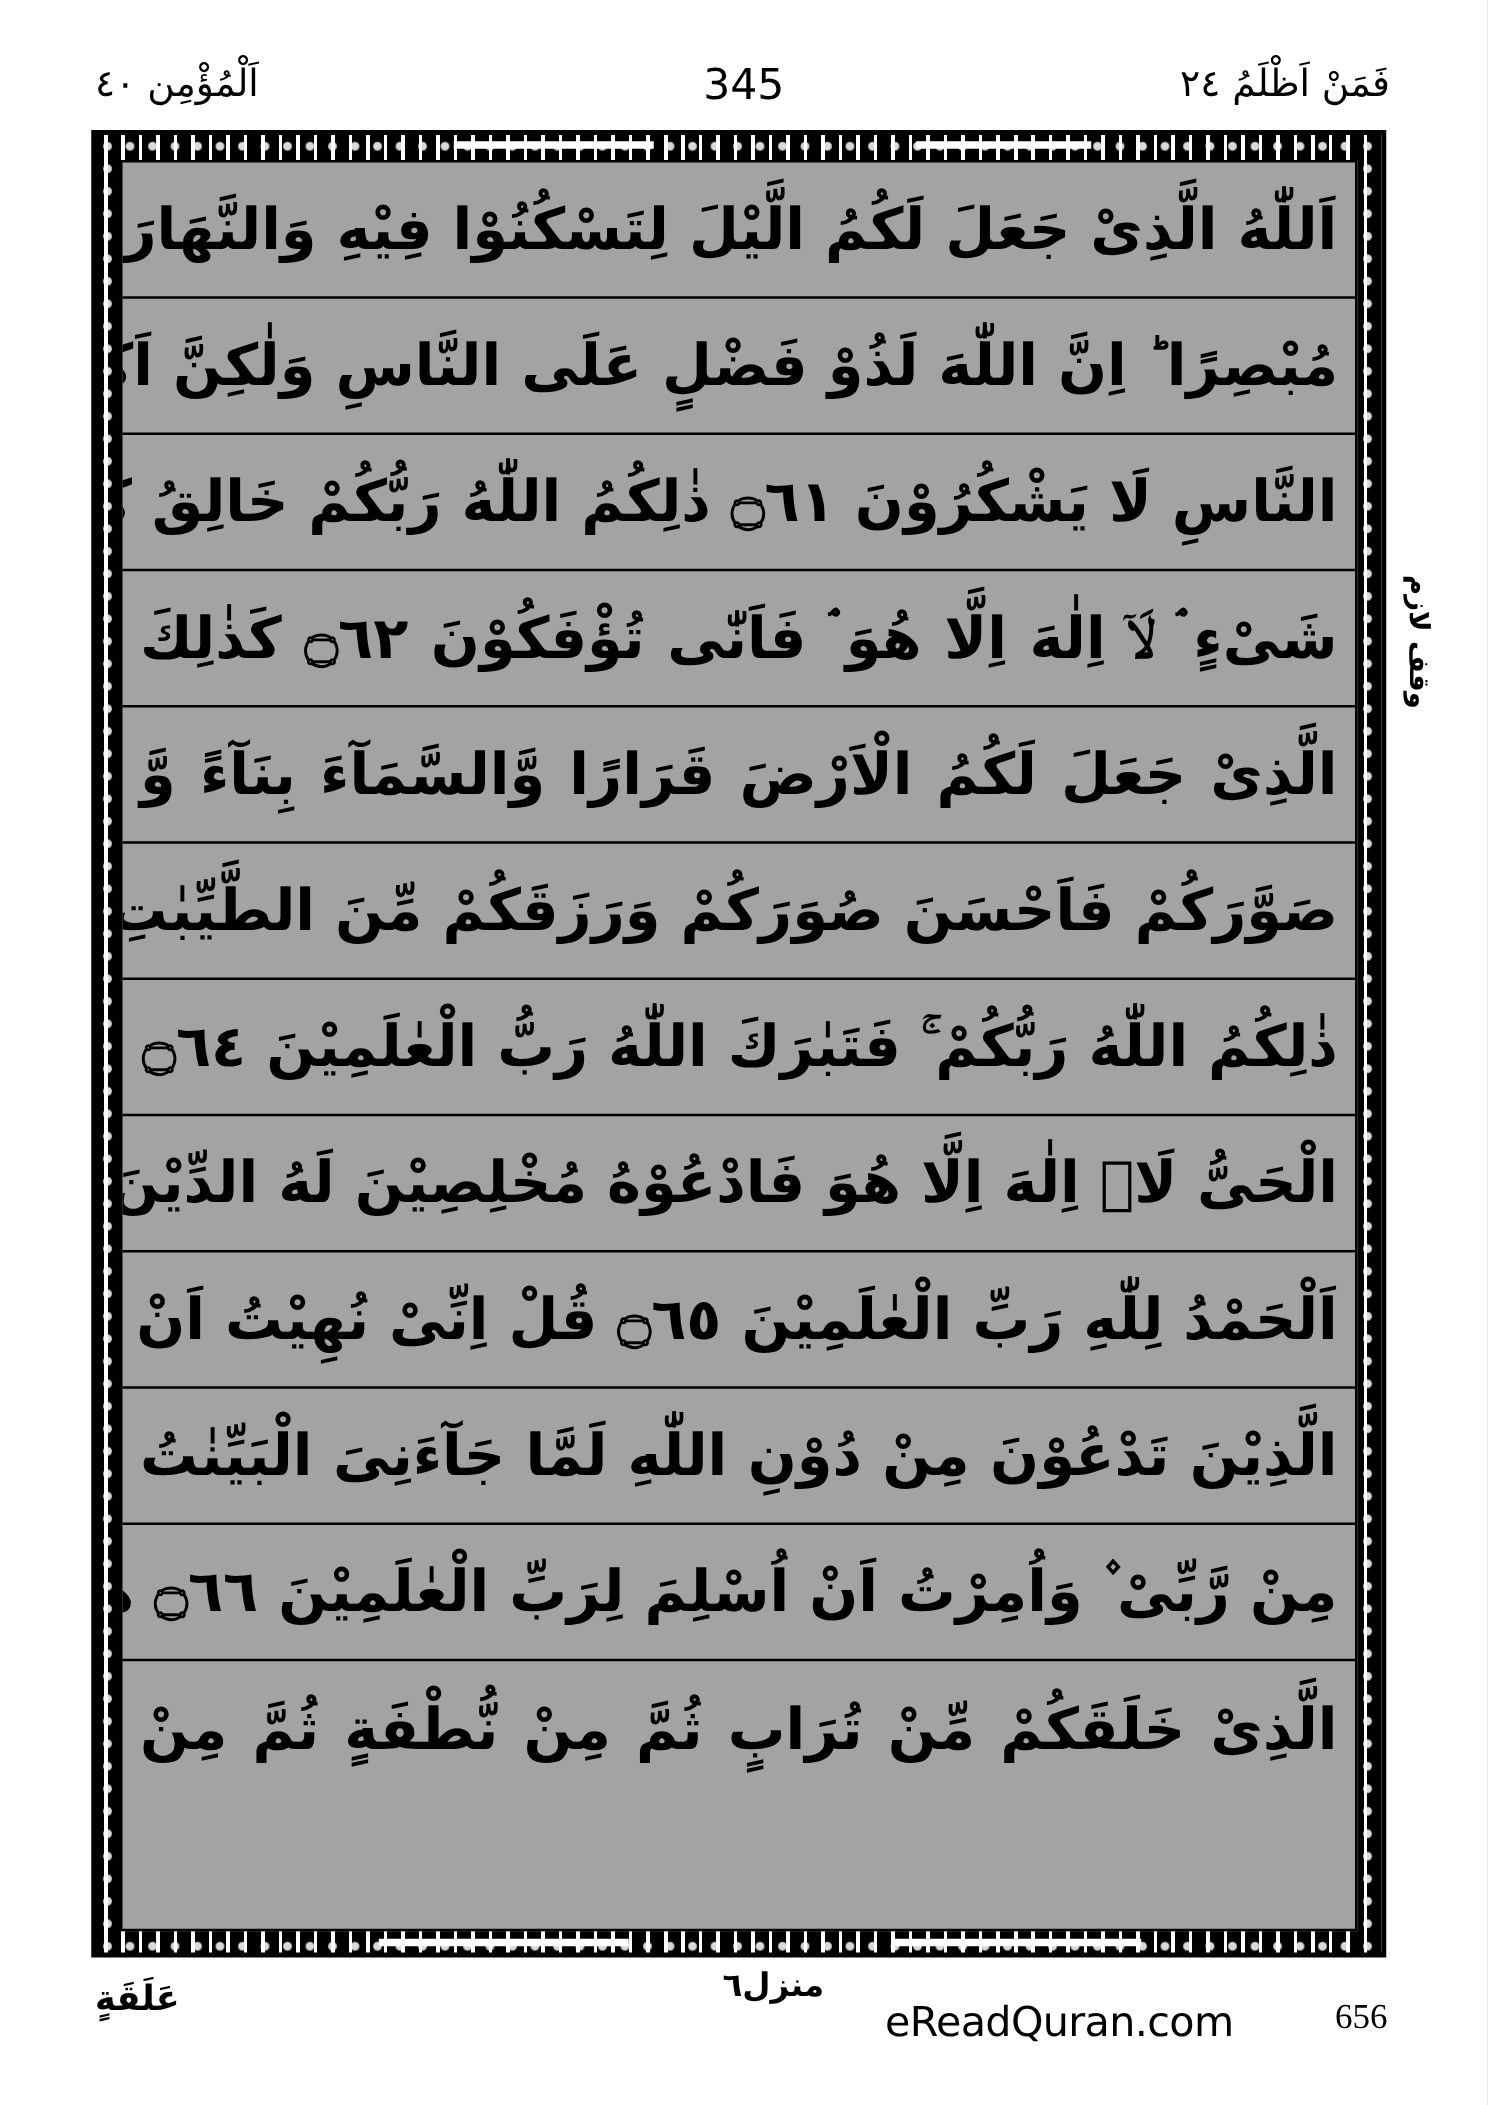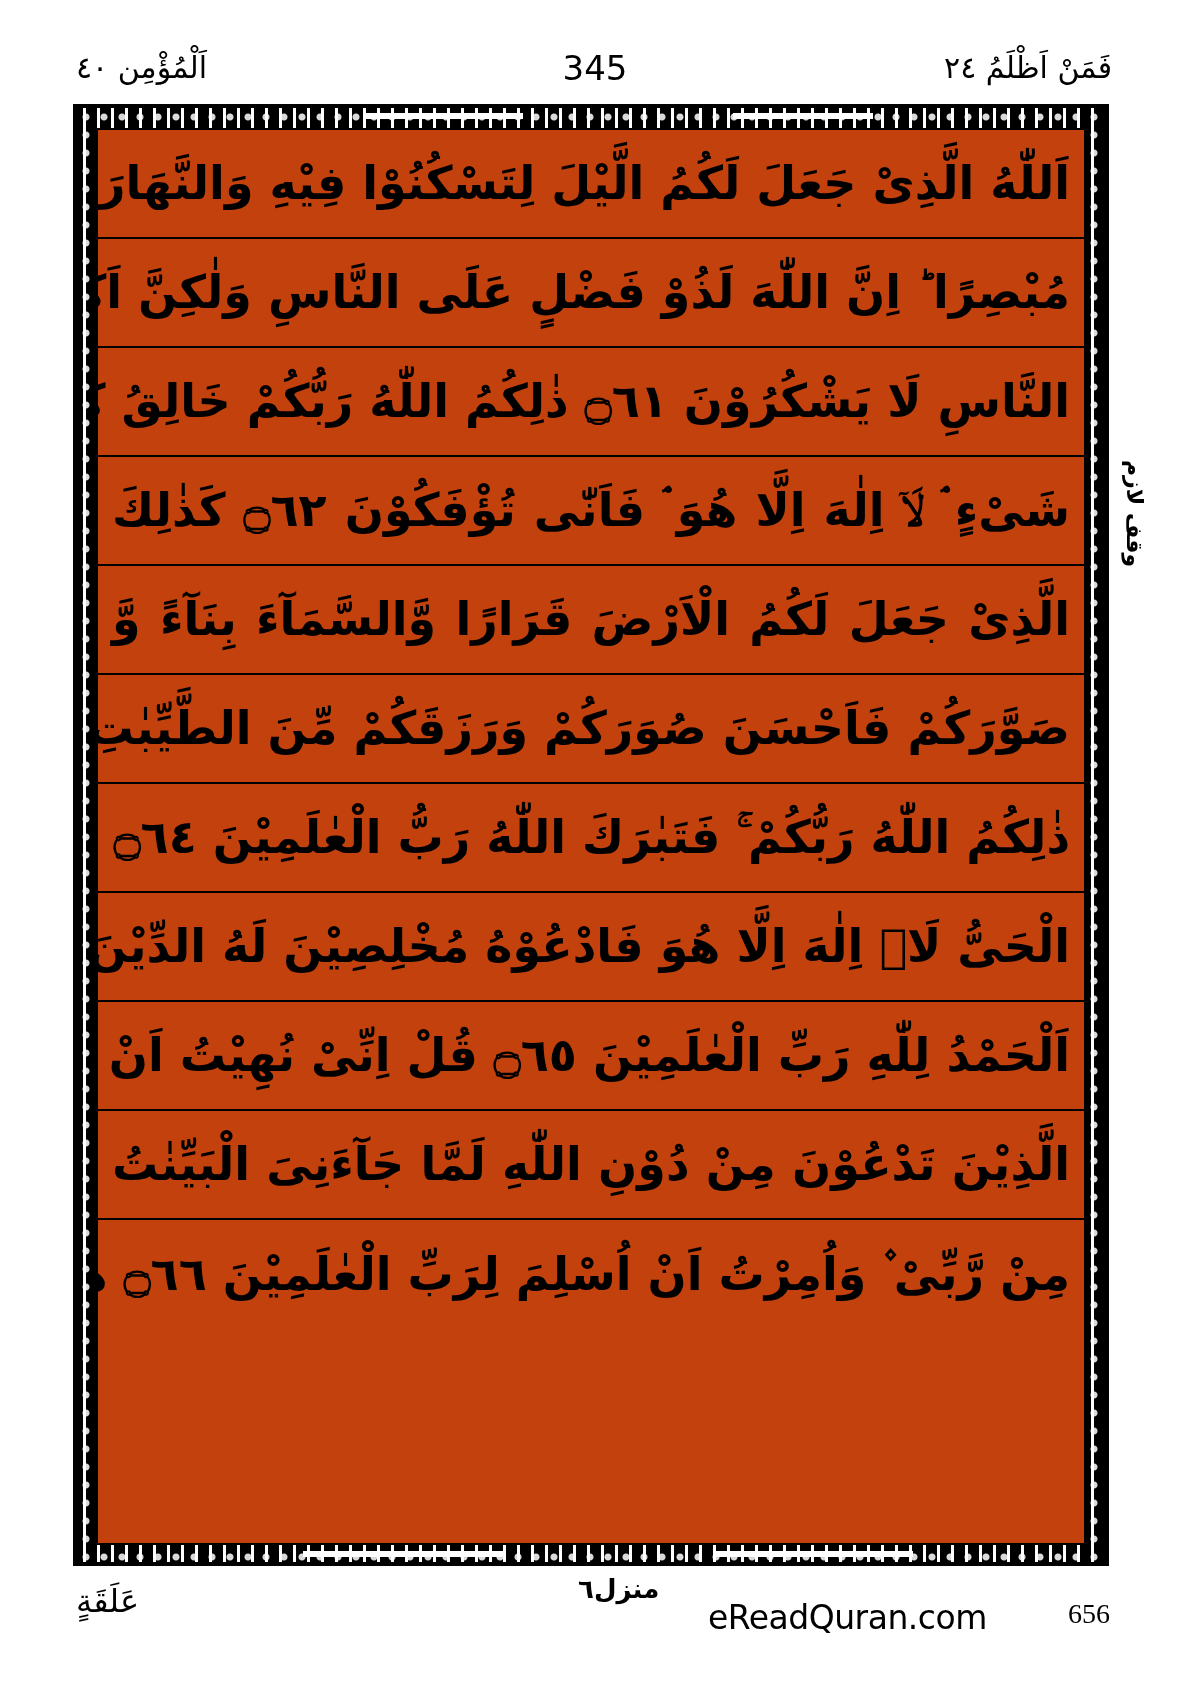--- a/index.html
+++ b/index.html
@@ -17,32 +17,32 @@
         repeating-linear-gradient(90deg, #000 0 6px, #fff 6px 9px, #000 9px 14px),
         #000; }
     .orn-band::before { content: ""; position: absolute; inset: 0;
       background:
         radial-gradient(circle at 50% 50%, #fff 0 3px, transparent 4px) 0 0/18px 18px;
       opacity: .85; }
     .topline { position: absolute; height: 6px; background: #fff; top: 9px; }
     .botline { position: absolute; height: 6px; background: #fff; bottom: 9px; }
 
     .inner { position: absolute; left: 23px; top: 24px; width: 990px; height: 1417px;
-      background: #c2410c; border: 2px solid #000; box-sizing: border-box; }
+      background: #a3a3a3; border: 2px solid #000; box-sizing: border-box; }
     .row { height: 109px; box-sizing: border-box; border-bottom: 2px solid #000;
       display: flex; align-items: center; justify-content: space-between; padding: 0 14px;
       font-size: 46px; font-weight: bold; line-height: 109px; white-space: nowrap; overflow: hidden; }
     .row:last-child { border-bottom: none; }
     .row-text { flex: 1; text-align: justify; text-align-last: justify; }
 
     .margin-note { position: absolute; left: 1122px; top: 460px; font-size: 22px; font-weight: bold;
       writing-mode: vertical-rl; white-space: nowrap; }
 
     .ftr { position: absolute; white-space: nowrap; }
-    .ftr-catch { left: 76px; top: 1582px; font-size: 32px; font-weight: normal; }
+    .ftr-catch { left: 76px; top: 1582px; font-size: 28px; font-weight: bold; }
     .ftr-manzil { left: 578px; top: 1574px; font-size: 26px; font-weight: bold; }
     .ftr-site { left: 708px; top: 1598px; font-family: "DejaVu Sans", sans-serif; font-size: 33px; font-weight: normal; letter-spacing: -0.5px; }
     .ftr-page { left: 1068px; top: 1598px; font-family: "Liberation Serif", serif; font-size: 28px; }
   </style>
 </head>
 <body>
 
 <div class="hdr hdr-left arabic">اَلْمُؤْمِن ٤٠</div>
 <div class="hdr hdr-center arabic">345</div>
 <div class="hdr hdr-right arabic">فَمَنْ اَظْلَمُ ٢٤</div>
@@ -81,20 +81,23 @@
       </div>
     <div class="row arabic">
         <span class="row-text">اَلْحَمْدُ لِلّٰهِ رَبِّ الْعٰلَمِيْنَ ۝٦٥ قُلْ اِنِّىْ نُهِيْتُ اَنْ اَعْبُدَ</span>
       </div>
     <div class="row arabic">
         <span class="row-text">الَّذِيْنَ تَدْعُوْنَ مِنْ دُوْنِ اللّٰهِ لَمَّا جَآءَنِىَ الْبَيِّنٰتُ</span>
       </div>
     <div class="row arabic">
         <span class="row-text">مِنْ رَّبِّىْ ۫ وَاُمِرْتُ اَنْ اُسْلِمَ لِرَبِّ الْعٰلَمِيْنَ ۝٦٦ هُوَ</span>
       </div>
+    <div class="row arabic">
+        <span class="row-text">الَّذِىْ خَلَقَكُمْ مِّنْ تُرَابٍ ثُمَّ مِنْ نُّطْفَةٍ ثُمَّ مِنْ</span>
+      </div>
   </div>
 </div>
 
 <div class="margin-note arabic">وقف لازم</div>
 
 <div class="ftr ftr-catch arabic">عَلَقَةٍ</div>
 <div class="ftr ftr-manzil arabic">منزل٦</div>
 <div class="ftr ftr-site">eReadQuran.com</div>
 <div class="ftr ftr-page">656</div>
 

